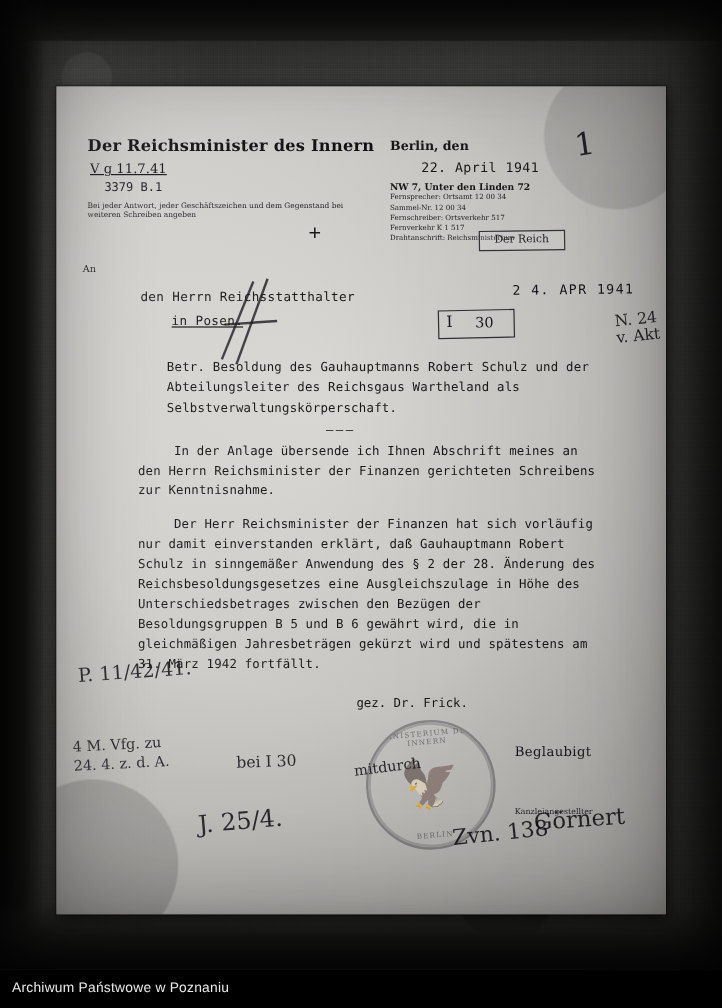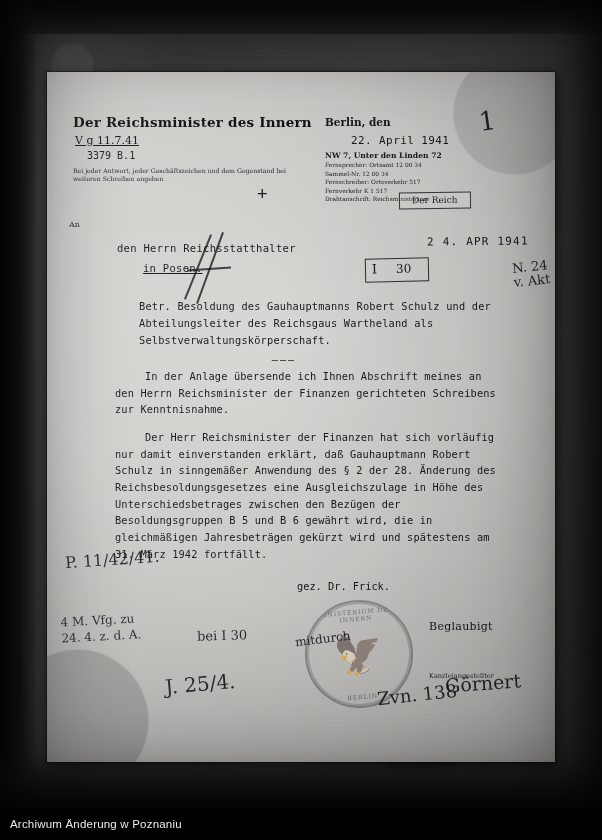--- a/index.html
+++ b/index.html
@@ -480,16 +480,16 @@
         <div class="ink ink-5">bei I 30</div>
         <div class="ink ink-9">mitdurch</div>
         <div class="ink ink-6">J. 25/4.</div>
         <div class="ink ink-7">Zvn. 138</div>
 
       </div>
     </div>
   </div>
 
   <div id="footer">
-    <div class="credit">Archiwum Änderung w Poznaniu</div>
+    <div class="credit">Archiwum Państwowe w Poznaniu</div>
   </div>
 
 </div>
 
 </body></html>

